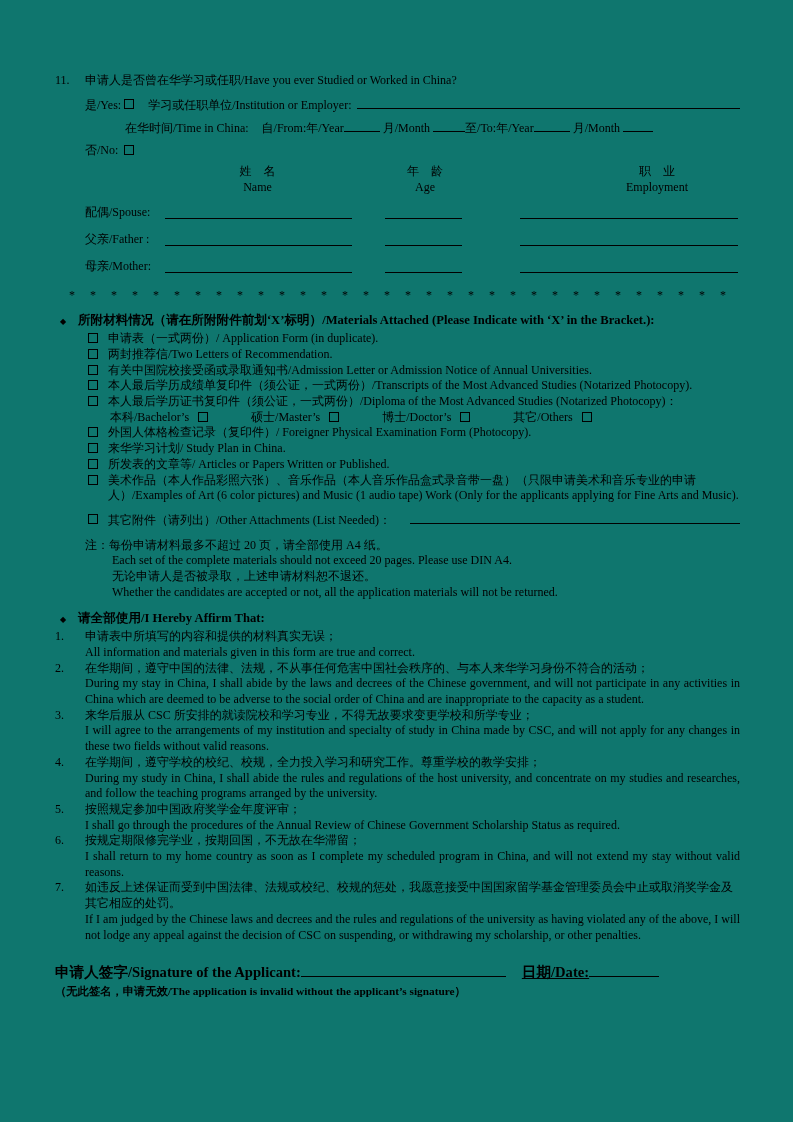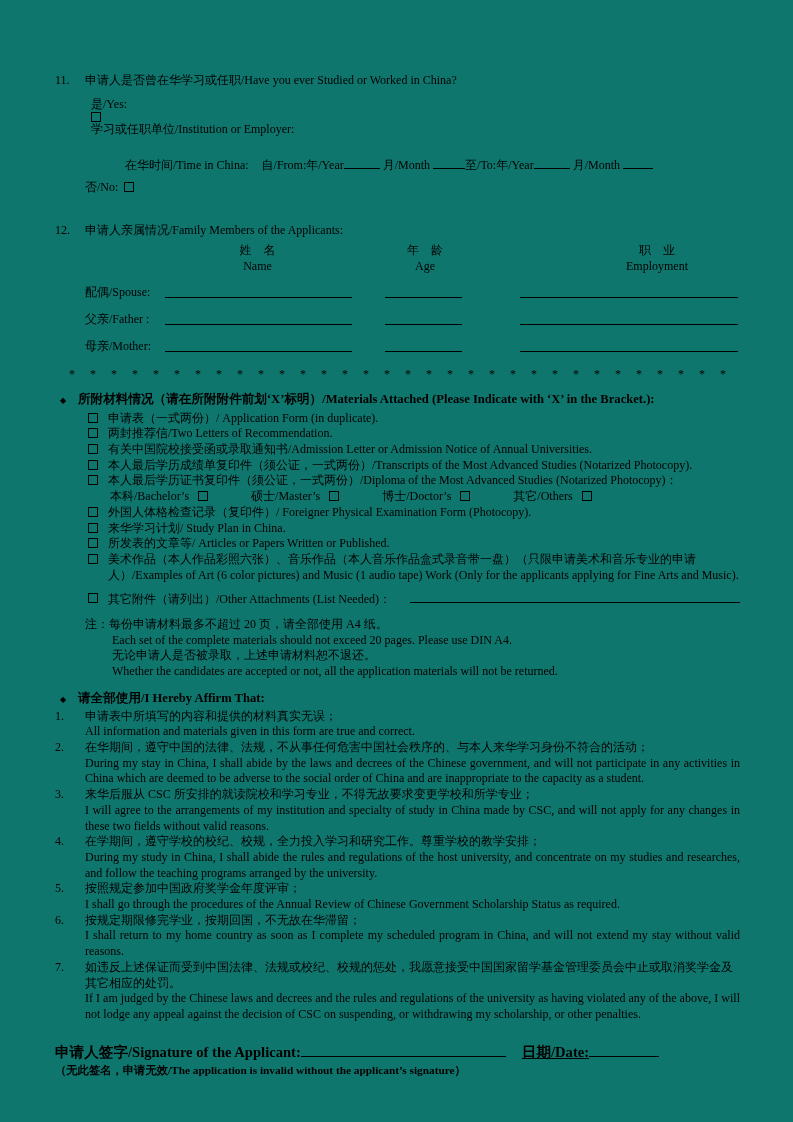--- a/index.html
+++ b/index.html
@@ -10,21 +10,21 @@
     font-size:12px; line-height:15.7px;
     padding:73px 53px 0 55px; overflow:hidden; position:relative;
   }
   .u { display:inline-block; border-bottom:1px solid #000; height:12px; vertical-align:baseline; }
   .grow { flex:1 1 auto; }
   .cb { display:inline-block; width:10px; height:10px; border:1px solid #000; vertical-align:-1px; }
   
   .q-row { display:flex; }
   .q-num { width:30px; flex:0 0 30px; }
   
-  .yes-row { display:flex; align-items:baseline; margin:8px 0 0 30px;flex-direction:column; }
+  .yes-row { display:flex; align-items:baseline; margin:8px 0 0 30px; }
   .yes-row .cb { margin:0 14px 0 3px; }
   .time-row { margin:7px 0 0 70px; white-space:nowrap; }
   .time-row .sp { display:inline-block; width:10px; }
   .no-row { margin:6px 0 0 30px; }
   .no-row .cb { margin-left:3px; }
   
   .sec12 { margin-top:27px; }
   .fam-head { position:relative; height:34px; margin-top:5px; }
   .fam-col { position:absolute; text-align:center; }
   .fam-col-name { left:105px; width:195px; }
@@ -89,24 +89,20 @@
     <span>在华时间/Time in China:</span><span class="sp"></span>
     <span>自/From:年/Year</span><span class="u" style="width:36px;"></span>
     <span>月/Month</span> <span class="u" style="width:32px;"></span><span>至/To:年/Year</span><span class="u" style="width:36px;"></span>
     <span>月/Month</span> <span class="u" style="width:30px;"></span>
   </div>
   <div class="no-row">
     <span>否/No:</span>
     <span class="cb"></span>
   </div>
 
-  <div class="q-row sec12">
-    <span class="q-num">12.</span>
-    <span>申请人亲属情况/Family Members of the Applicants:</span>
-  </div>
   <div class="fam-head">
     <div class="fam-col fam-col-name">
       <div>姓　名</div>
       <div>Name</div>
     </div>
     <div class="fam-col fam-col-age">
       <div>年　龄</div>
       <div>Age</div>
     </div>
     <div class="fam-col fam-col-emp">

